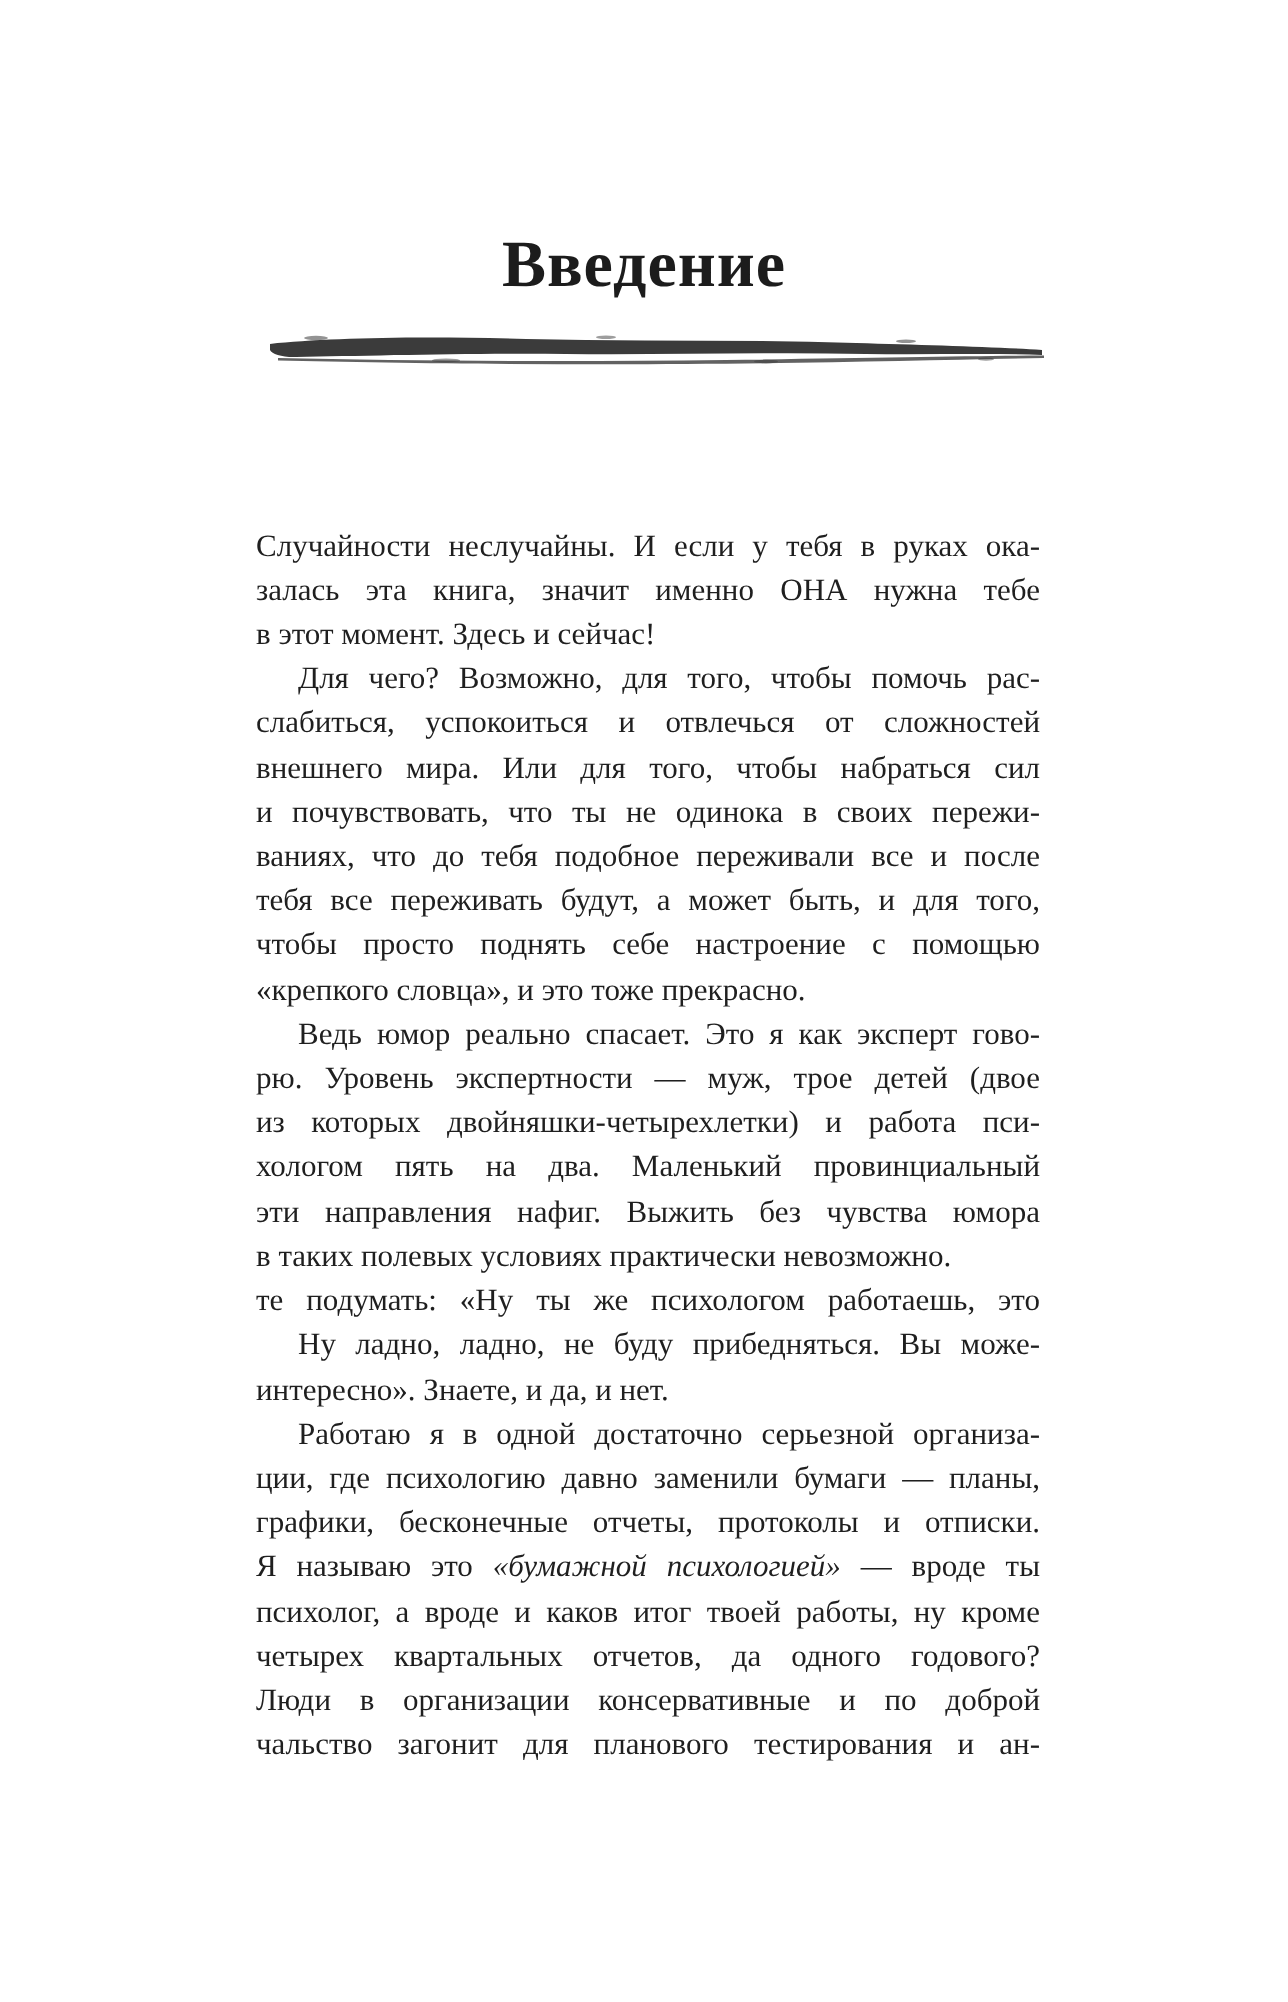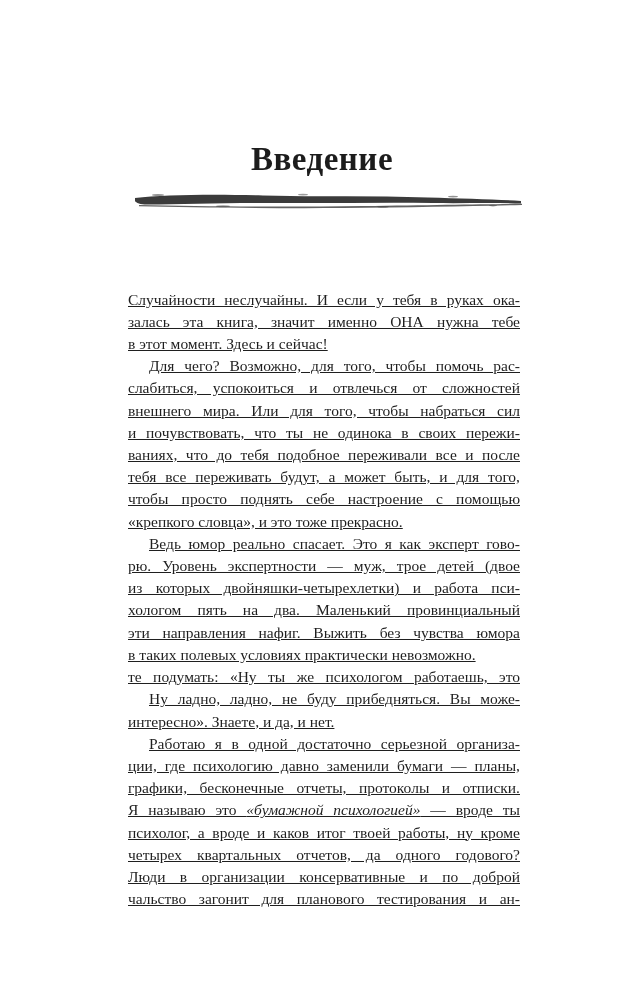--- a/index.html
+++ b/index.html
@@ -19,36 +19,34 @@
     background: #ffffff;
   }
   .chapter-title {
     font-size: 33px;
     font-weight: 700;
     line-height: 1.05;
     text-align: center;
     letter-spacing: 0.5px;
     color: #1c1c1c;
     font-family: "Liberation Serif", serif;
-    margin-top: 26px;
   }
   .flourish {
     width: 390px;
     height: 20px;
     margin: 14px auto 0;
     transform: translateX(6px);
   }
   .flourish svg { display: block; }
   .body-text {
     width: 392px;
     margin-left: 128px;
     margin-top: 78px;
     font-size: 15.5px;
     line-height: 22.2px;
-    text-decoration: underline;
   }
   .line {
     text-align: justify;
     text-align-last: justify;
   }
   .line.lastline { text-align-last: left; }
   .line.indent { text-indent: 21px; }
   .italic { font-style: italic; }
 </style>
 </head>

